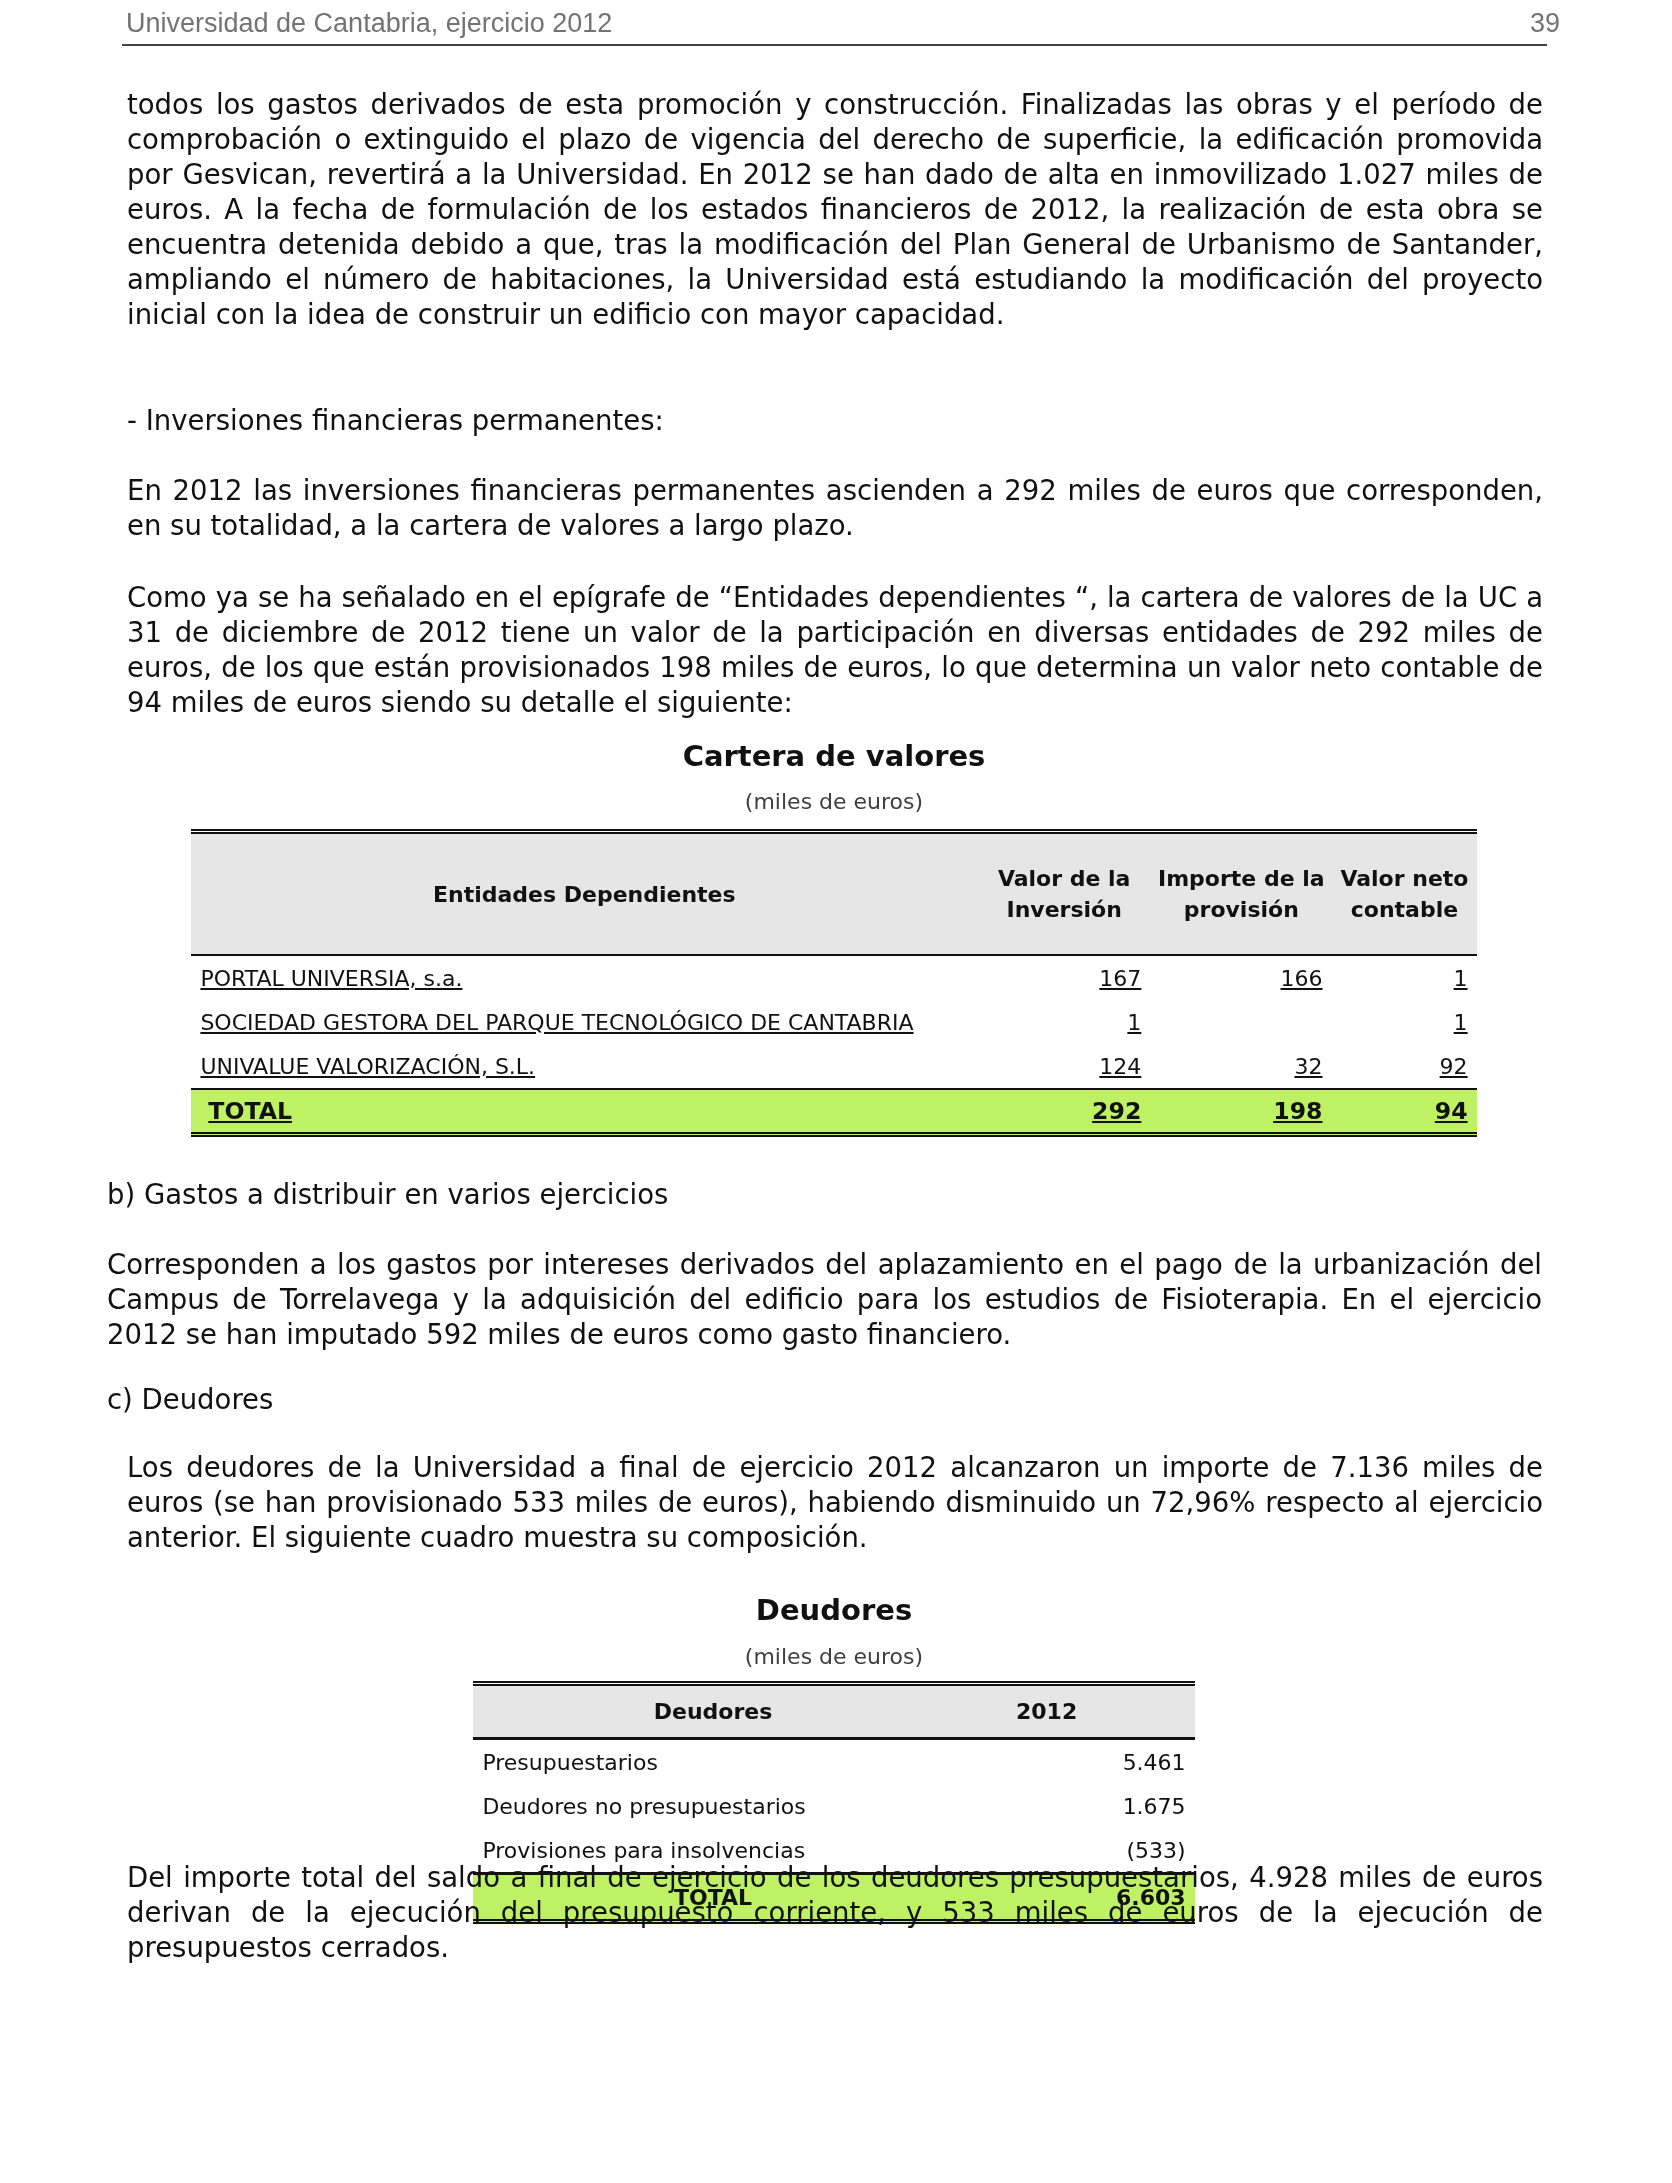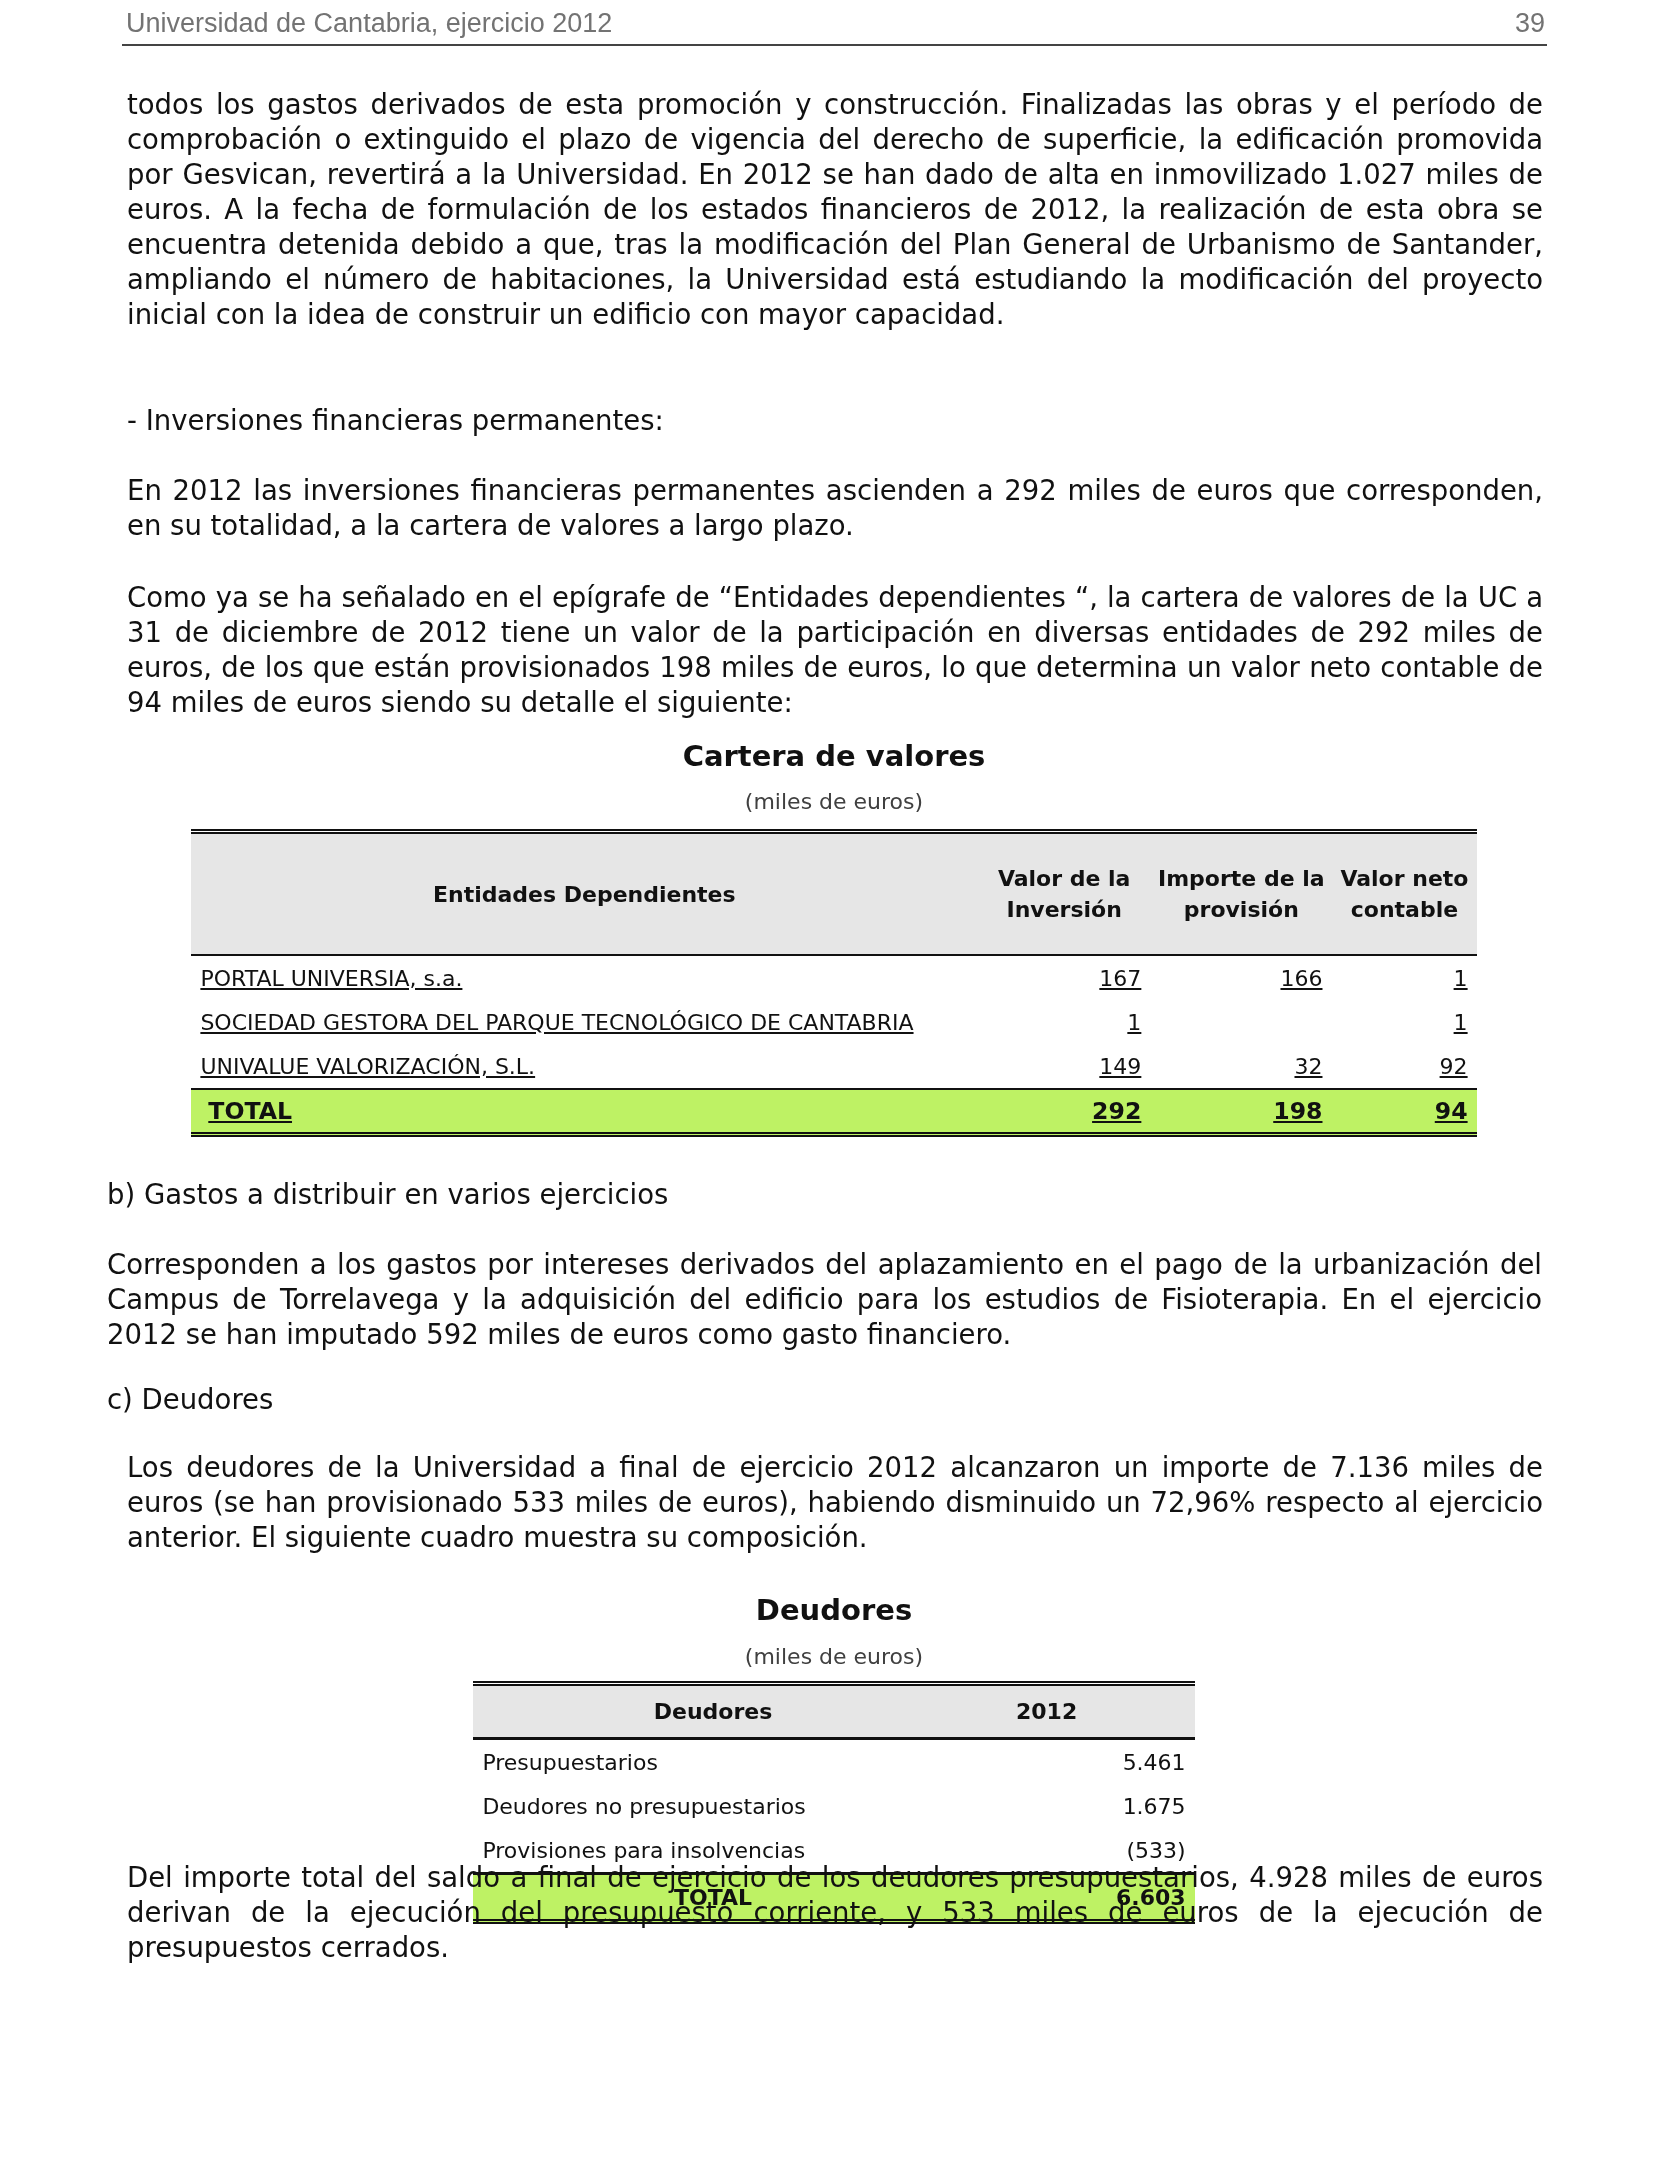--- a/index.html
+++ b/index.html
@@ -1,20 +1,20 @@
 <!DOCTYPE html>
 <html style="font-size:12.6px"><head>
 <meta charset="utf-8">
 <style>
   html, body { margin:0; padding:0; background:#ffffff; }
   body { width:1672px; height:2183px; position:relative; overflow:hidden; color:#111; }
   .abs { position:absolute; }
   .hdr { font-family:"Liberation Sans", sans-serif; font-size:27px; color:#737373; top:7.9px; }
   .hdr-left { left:126px; }
-  .hdr-right { right:127px; text-align:right; }
+  .hdr-right { right:112px; text-align:right; }
   .hdr-rule { left:122px; width:1425px; top:44px; height:0; border-top:2.4px solid #444; }
   .txt { font-family:"DejaVu Sans", sans-serif; font-size:27.5px; line-height:35px; text-align:justify; text-align-last:left; color:#111; }
   .p-main { left:127px; width:1416px; }
   .p-wide { left:107px; width:1435px; }
   .title { font-family:"DejaVu Sans", sans-serif; font-weight:bold; font-size:29px; text-align:center; }
   .sub { font-family:"DejaVu Sans", sans-serif; font-size:22px; text-align:center; color:#404040; }
   table { border-collapse:collapse; font-family:"DejaVu Sans", sans-serif; }
   .t1 { left:191px; width:1286px; top:829px; font-size:22px; }
   .t1 th, .t2 th { background:#e6e6e6; font-weight:bold; font-size:22px; line-height:31px; }
   .t1 td { font-size:22px; height:44px; padding:0 9.4px;text-decoration:underline; }
@@ -67,21 +67,21 @@
       <td class="num">1</td>
     </tr>
     <tr>
       <td>SOCIEDAD GESTORA DEL PARQUE TECNOLÓGICO DE CANTABRIA</td>
       <td class="num">1</td>
       <td class="num"></td>
       <td class="num">1</td>
     </tr>
     <tr>
       <td>UNIVALUE VALORIZACIÓN, S.L.</td>
-      <td class="num">149</td>
+      <td class="num">124</td>
       <td class="num">32</td>
       <td class="num">92</td>
     </tr>
     <tr class="tot">
       <td style="padding-left:17.3px;">TOTAL</td>
       <td class="num">292</td>
       <td class="num">198</td>
       <td class="num">94</td>
     </tr>
   </tbody>

